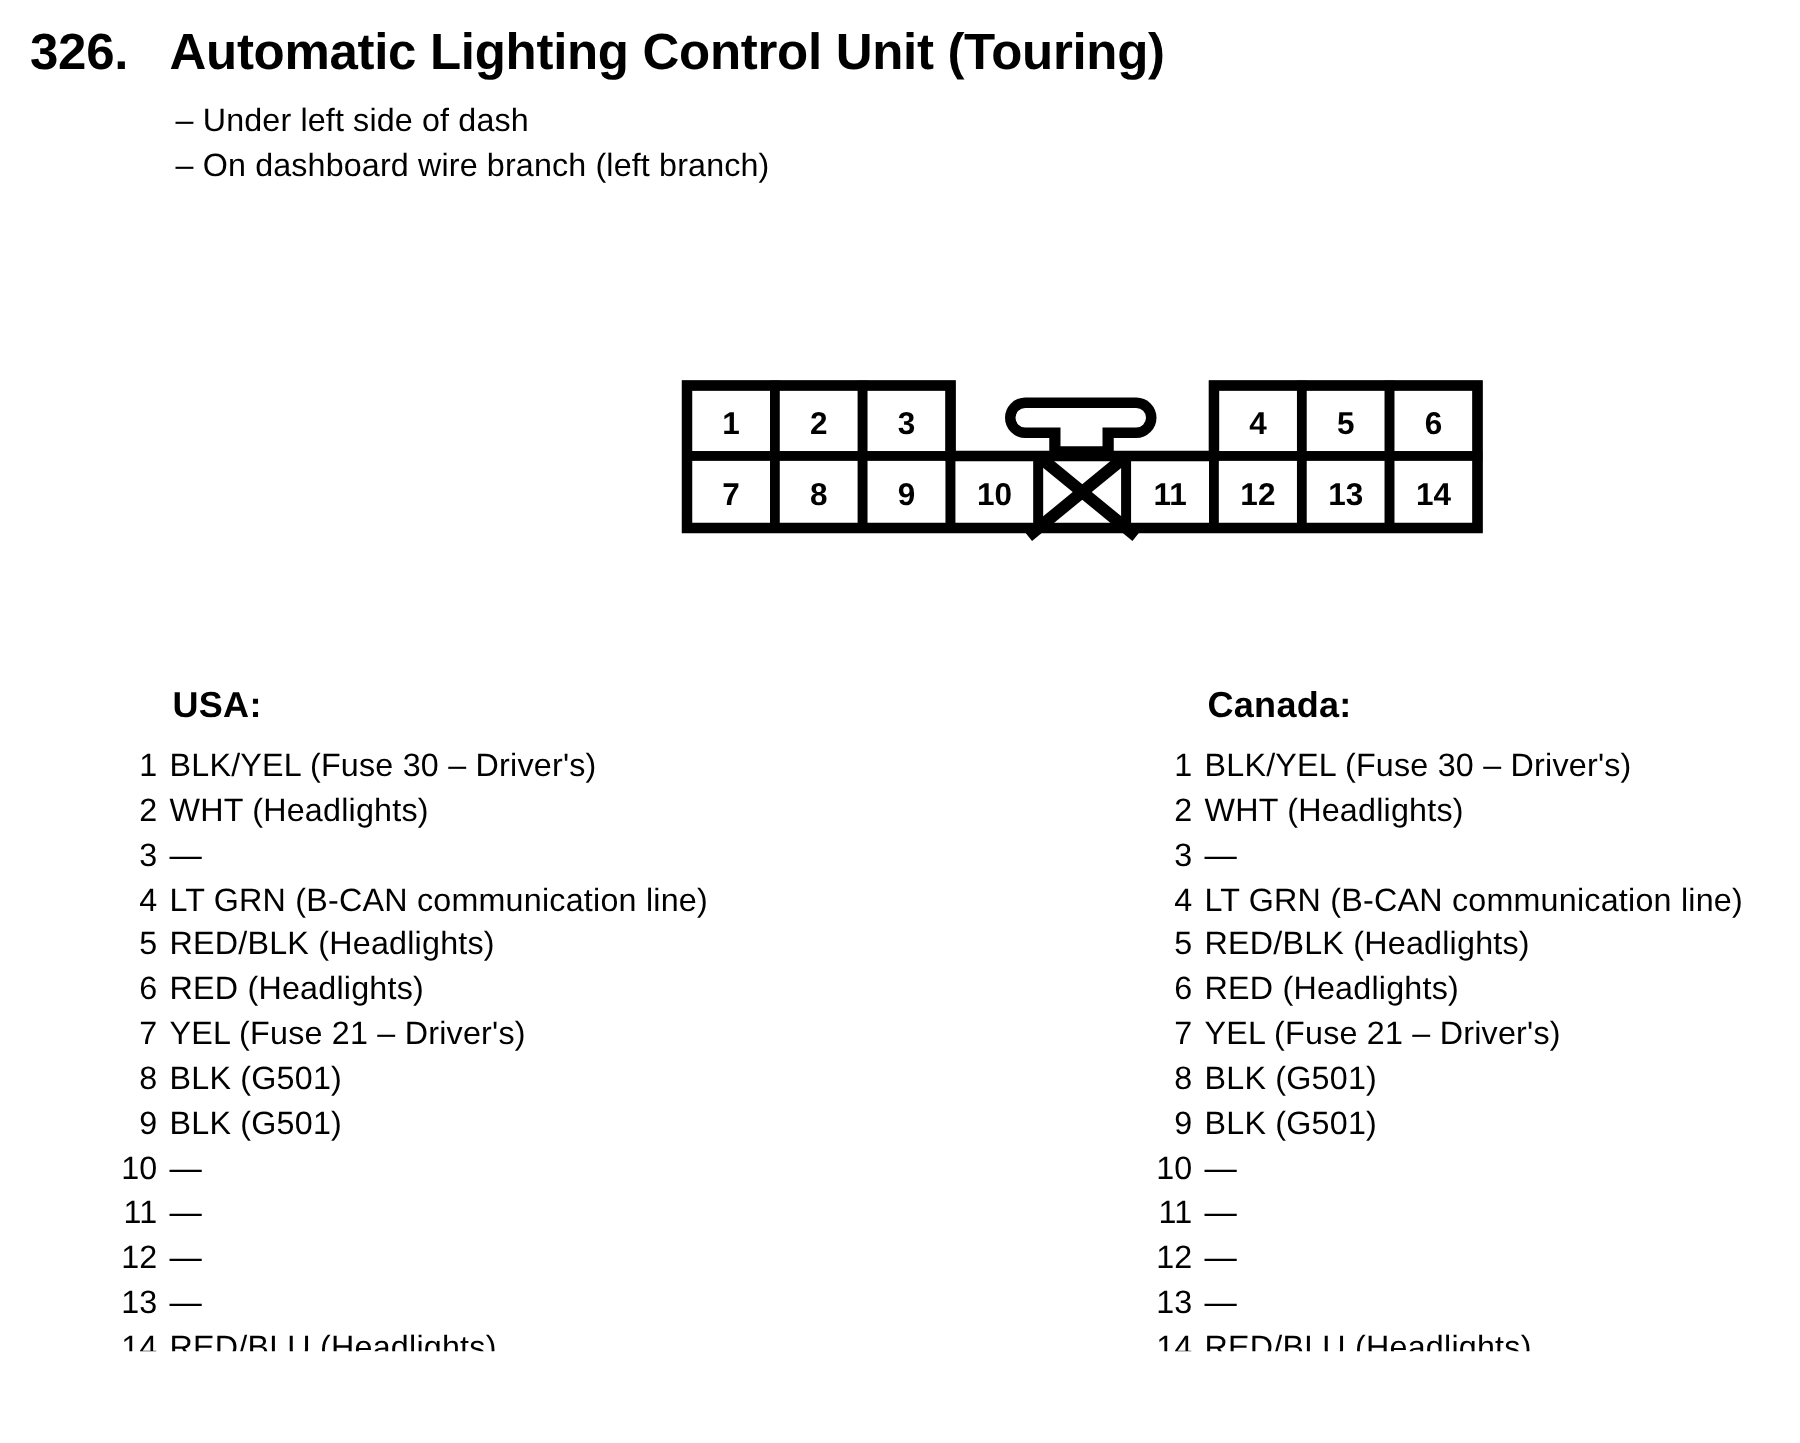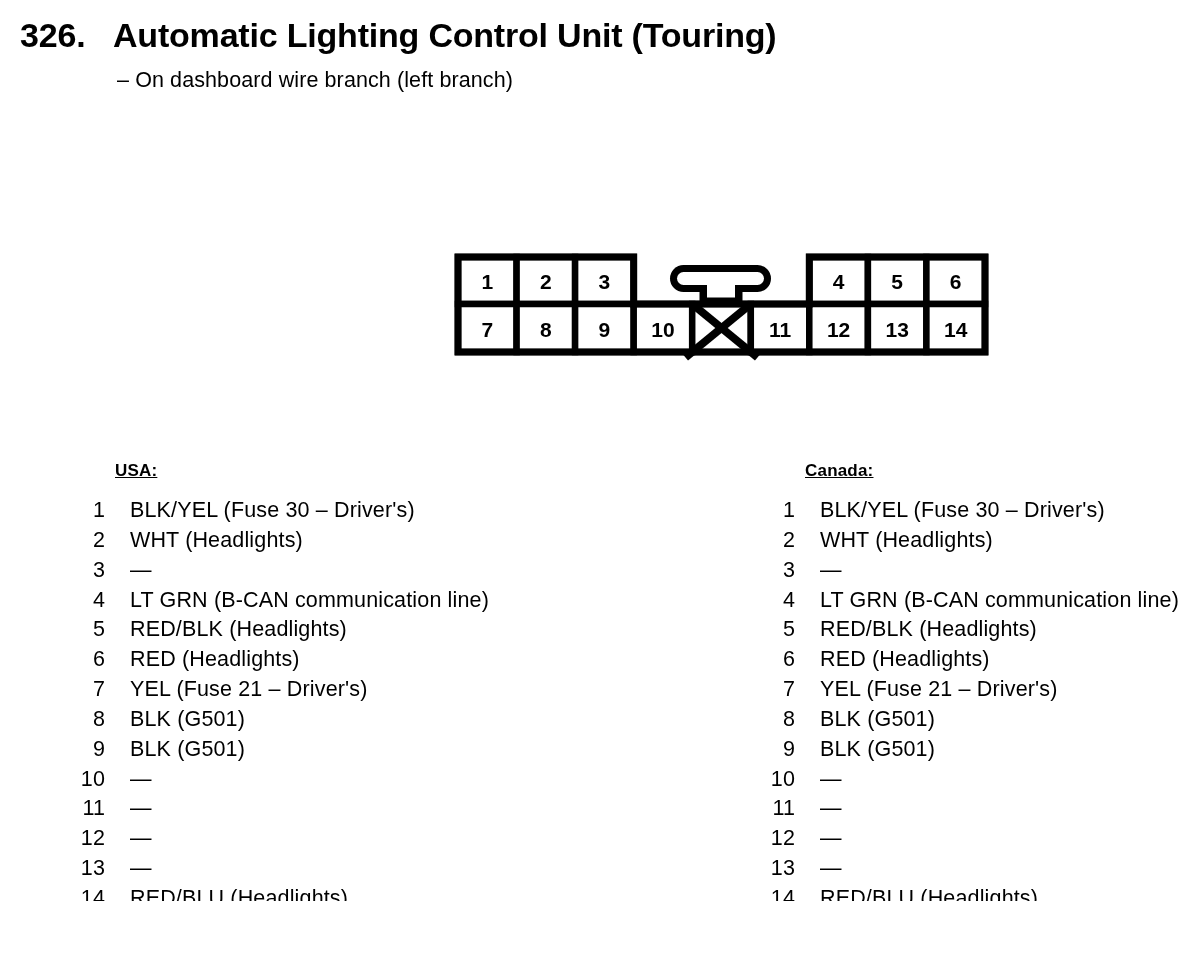--- a/index.html
+++ b/index.html
@@ -40,39 +40,39 @@
     font-size:21px; font-weight:bold;
     text-anchor:middle; fill:#000;
   }
 
   
   .pinout { position:absolute; width:480px; }
   .pinout-usa { left:76px; top:459px; }
   .pinout-canada { left:766px; top:459px; }
   .region {
     margin-left:39px;
-    font-size:17px; font-weight:bold; line-height:24px;
+    font-size:24px; font-weight:bold; line-height:24px;
     letter-spacing:0.2px;
-    text-decoration:underline;
   }
   .rows { margin-top:13px; }
   .row { line-height:29.85px; white-space:nowrap; font-size:21.5px; letter-spacing:0.15px; }
   .num { display:inline-block; width:29px; text-align:right; }
-  .lbl { margin-left:25px; }
+  .lbl { margin-left:8px; }
 </style>
 </head>
 <body>
 
 <div class="page">
 
   <header class="title-row">
     <span class="sec-num">326.</span><span class="sec-title">Automatic Lighting Control Unit (Touring)</span>
   </header>
 
   <div class="notes">
+    <div class="note">– Under left side of dash</div>
     <div class="note">– On dashboard wire branch (left branch)</div>
   </div>
 
   <svg class="connector-svg" width="560" height="125" viewBox="440 245 560 125" xmlns="http://www.w3.org/2000/svg">
 
     <g>
 
       <rect class="cell" x="458" y="257" width="58.6" height="47"></rect>
       <rect class="cell" x="516.6" y="257" width="58.5" height="47"></rect>
       <rect class="cell" x="575.1" y="257" width="58.6" height="47"></rect>

